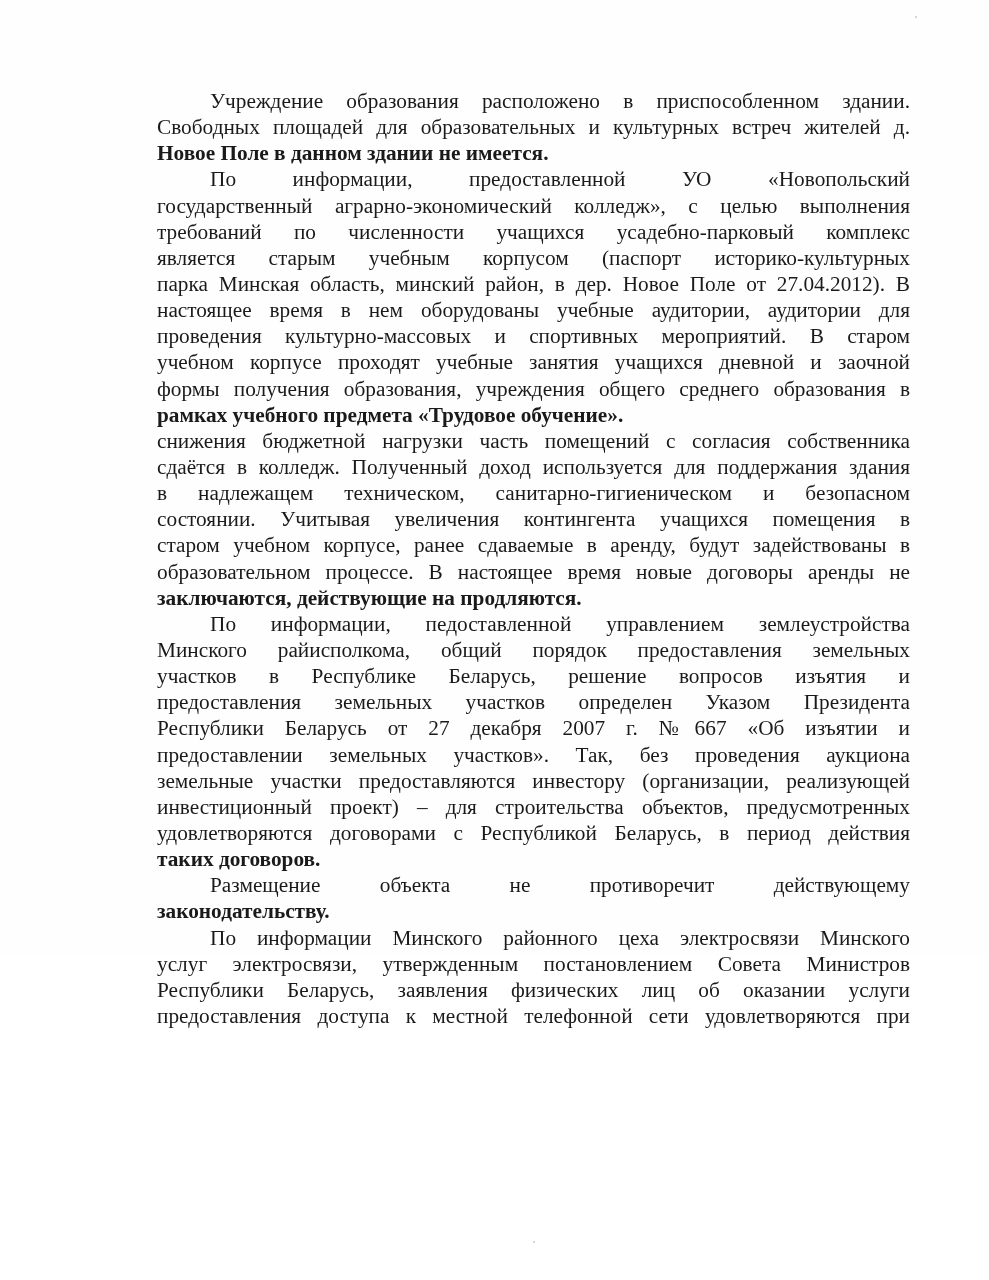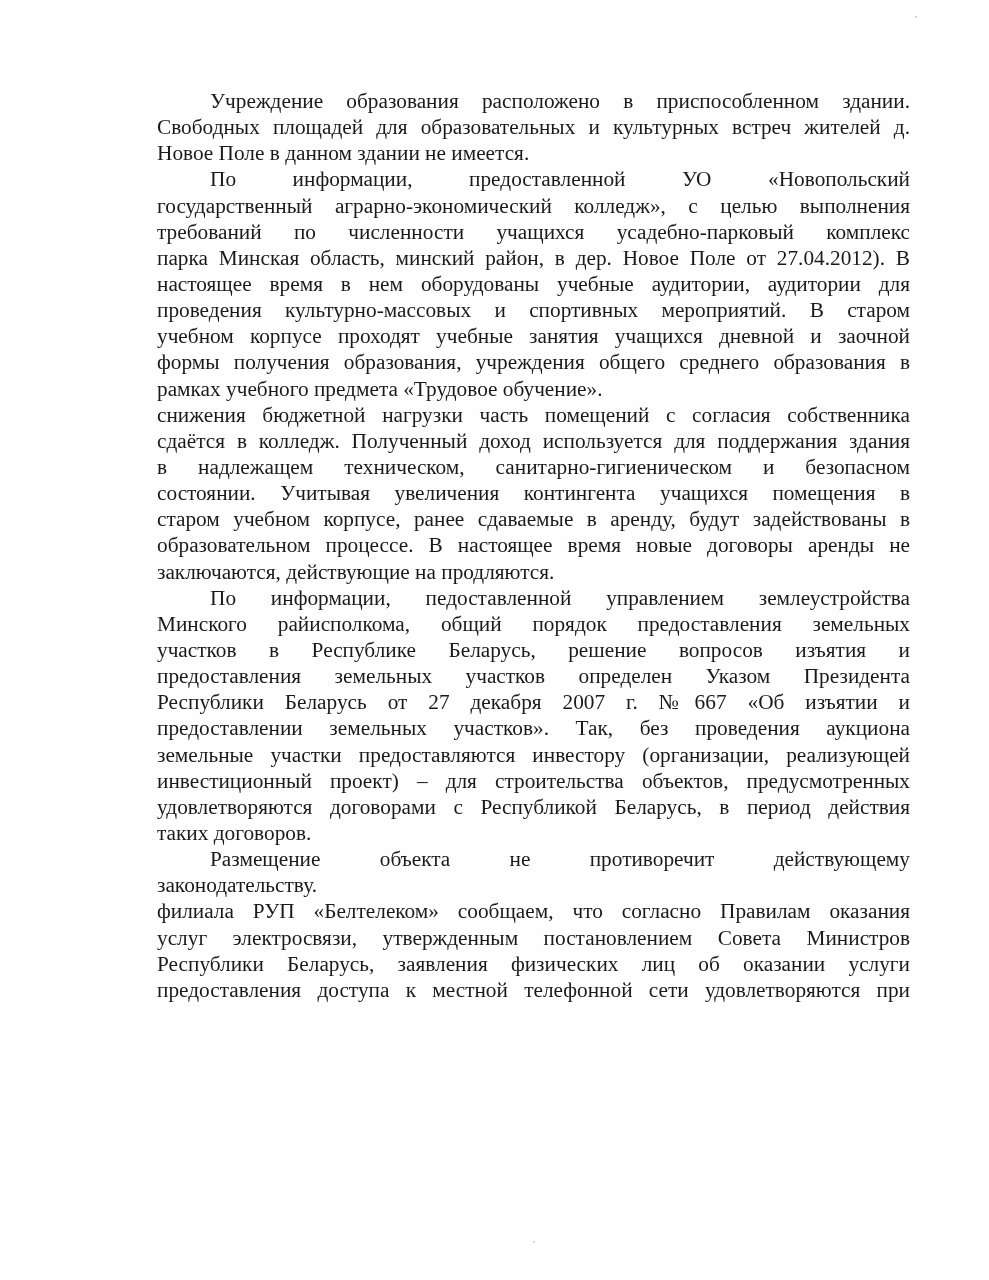--- a/index.html
+++ b/index.html
@@ -15,41 +15,42 @@
       color: #1a1a1a;
     }
     .line {
       height: 26.15px;
       line-height: 26.15px;
       white-space: nowrap;
       text-align: justify;
       text-align-last: justify;
       overflow: hidden;
     }
-    .line.last { text-align-last: left; }
+    .line.last { text-align-last: left; font-weight: bold; }
     .line.indent { padding-left: 53px; }
     .speck { position: absolute; width: 2px; height: 2px; background: #c8c8c8; border-radius: 1px; }
   </style>
 </head>
 <body>
 
 <div class="page">
   <div class="speck" style="left:915px; top:16px;"></div>
   <div class="speck" style="left:533px; top:1241px;"></div>
 
   <div class="text-column" id="text-column">
       <div>
         <div class="line indent">Учреждение образования расположено в приспособленном здании.</div>
         <div class="line">Свободных площадей для образовательных и культурных встреч жителей д.</div>
         <div class="line last">Новое Поле в данном здании не имеется.</div>
       </div>
       <div>
         <div class="line indent">По информации, предоставленной УО «Новопольский</div>
         <div class="line">государственный аграрно-экономический колледж», с целью выполнения</div>
         <div class="line">требований по численности учащихся усадебно-парковый комплекс</div>
+        <div class="line">является старым учебным корпусом (паспорт историко-культурных</div>
         <div class="line">парка Минская область, минский район, в дер. Новое Поле от 27.04.2012). В</div>
         <div class="line">настоящее время в нем оборудованы учебные аудитории, аудитории для</div>
         <div class="line">проведения культурно-массовых и спортивных мероприятий. В старом</div>
         <div class="line">учебном корпусе проходят учебные занятия учащихся дневной и заочной</div>
         <div class="line">формы получения образования, учреждения общего среднего образования в</div>
         <div class="line last">рамках учебного предмета «Трудовое обучение».</div>
       </div>
       <div>
         <div class="line">снижения бюджетной нагрузки часть помещений с согласия собственника</div>
         <div class="line">сдаётся в колледж. Полученный доход используется для поддержания здания</div>
@@ -69,19 +70,19 @@
         <div class="line">земельные участки предоставляются инвестору (организации, реализующей</div>
         <div class="line">инвестиционный проект) – для строительства объектов, предусмотренных</div>
         <div class="line">удовлетворяются договорами с Республикой Беларусь, в период действия</div>
         <div class="line last">таких договоров.</div>
       </div>
       <div>
         <div class="line indent">Размещение объекта не противоречит действующему</div>
         <div class="line last">законодательству.</div>
       </div>
       <div>
-        <div class="line">филиала РУП «Белтелеком» сообщаем, что согласно Правилам оказания</div>
+        <div class="line indent">По информации Минского районного цеха электросвязи Минского</div>
         <div class="line">услуг электросвязи, утвержденным постановлением Совета Министров</div>
         <div class="line">Республики Беларусь, заявления физических лиц об оказании услуги</div>
         <div class="line">предоставления доступа к местной телефонной сети удовлетворяются при</div>
       </div>
     </div>
 </div>
 
 </body></html>

